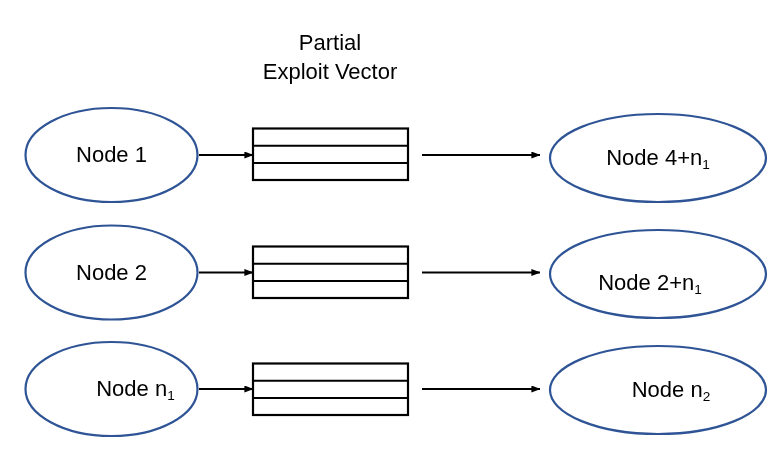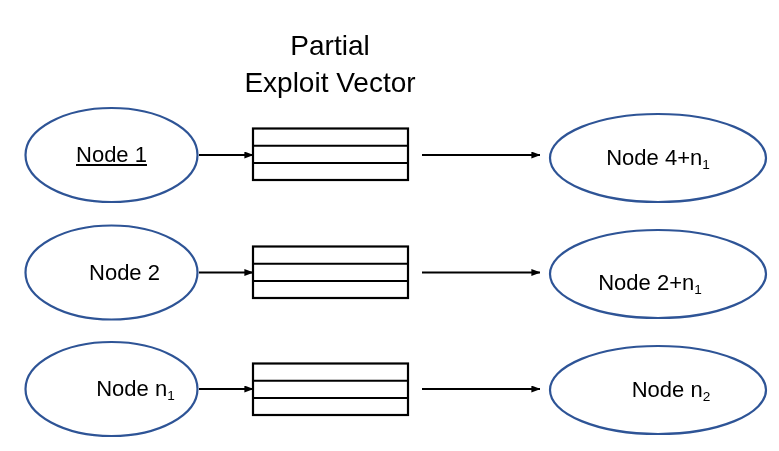--- a/index.html
+++ b/index.html
@@ -34,21 +34,21 @@
     line-height: 1;
   }
   .node-label sub {
     font-size: 0.62em;
     vertical-align: -0.28em;
     line-height: 0;
   }
   .vector-title {
     position: absolute;
     font-family: "Liberation Sans", sans-serif;
-    font-size: 28px;
+    font-size: 22px;
     color: #000000;
     text-align: center;
     line-height: 1.32;
     white-space: nowrap;
   }
 </style>
 </head>
 <body>
 
 <div id="canvas">
@@ -101,28 +101,28 @@
     <line x1="422" y1="389" x2="540" y2="389" stroke="#000000" stroke-width="1.8" marker-end="url(#arrowhead)"></line>
 
     <ellipse cx="658" cy="390" rx="108" ry="44" fill="#FFFFFF" stroke="#2E5496" stroke-width="2.2"></ellipse>
   </svg>
 
   <div class="vector-title" style="left: 230px; top: 28px; width: 200px;">
     <div>Partial</div>
     <div>Exploit Vector</div>
   </div>
 
-  <div class="node-label" style="left: 26px; top: 144px; width: 171px; text-decoration: underline;">
+  <div class="node-label" style="left: 26px; top: 144px; width: 171px;">
     <span>Node 1</span><sub></sub>
   </div>
   <div class="node-label" style="left: 550px; top: 147px; width: 216px;">
     <span>Node 4+n</span><sub>1</sub>
   </div>
 
-  <div class="node-label" style="left: 26px; top: 261.5px; width: 171px; margin-left: 13px;">
+  <div class="node-label" style="left: 26px; top: 261.5px; width: 171px;">
     <span>Node 2</span><sub></sub>
   </div>
   <div class="node-label" style="left: 550px; top: 272px; width: 200px;">
     <span>Node 2+n</span><sub>1</sub>
   </div>
 
   <div class="node-label" style="left: 26px; top: 378px; width: 171px; padding-left: 24px;">
     <span>Node n</span><sub>1</sub>
   </div>
   <div class="node-label" style="left: 550px; top: 379px; width: 216px; padding-left: 13px;">

